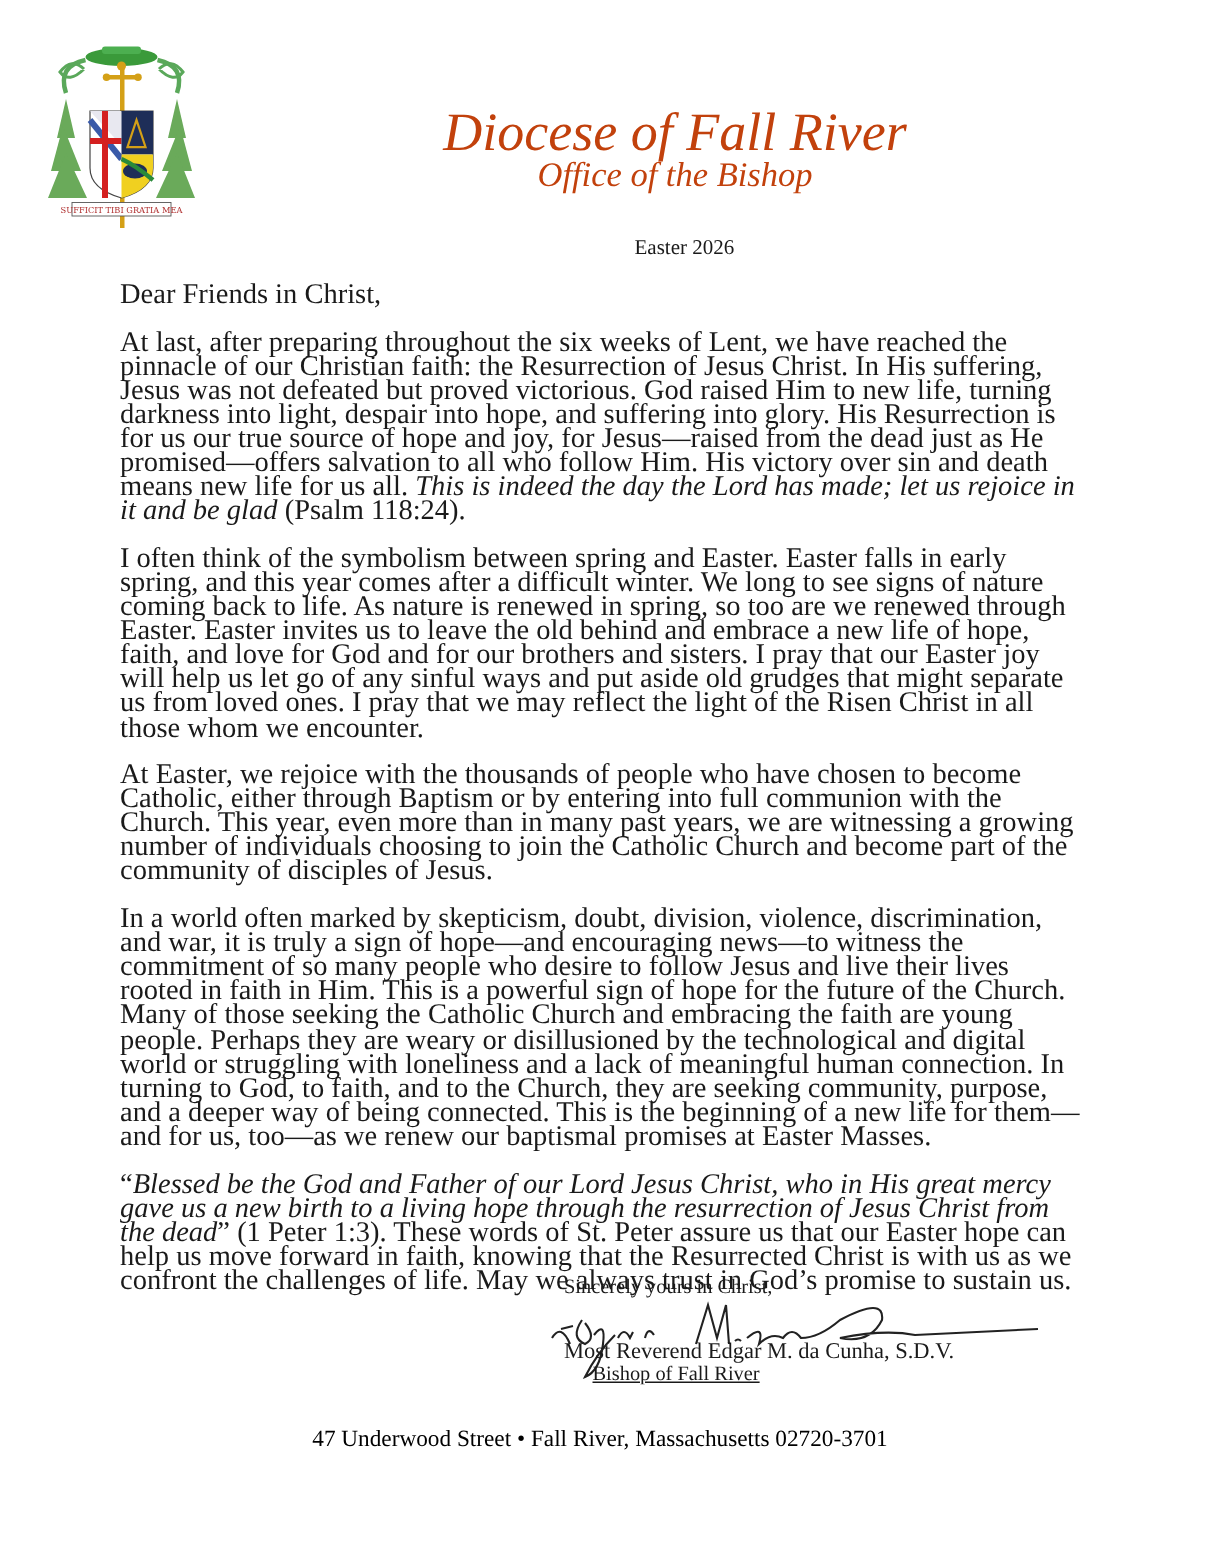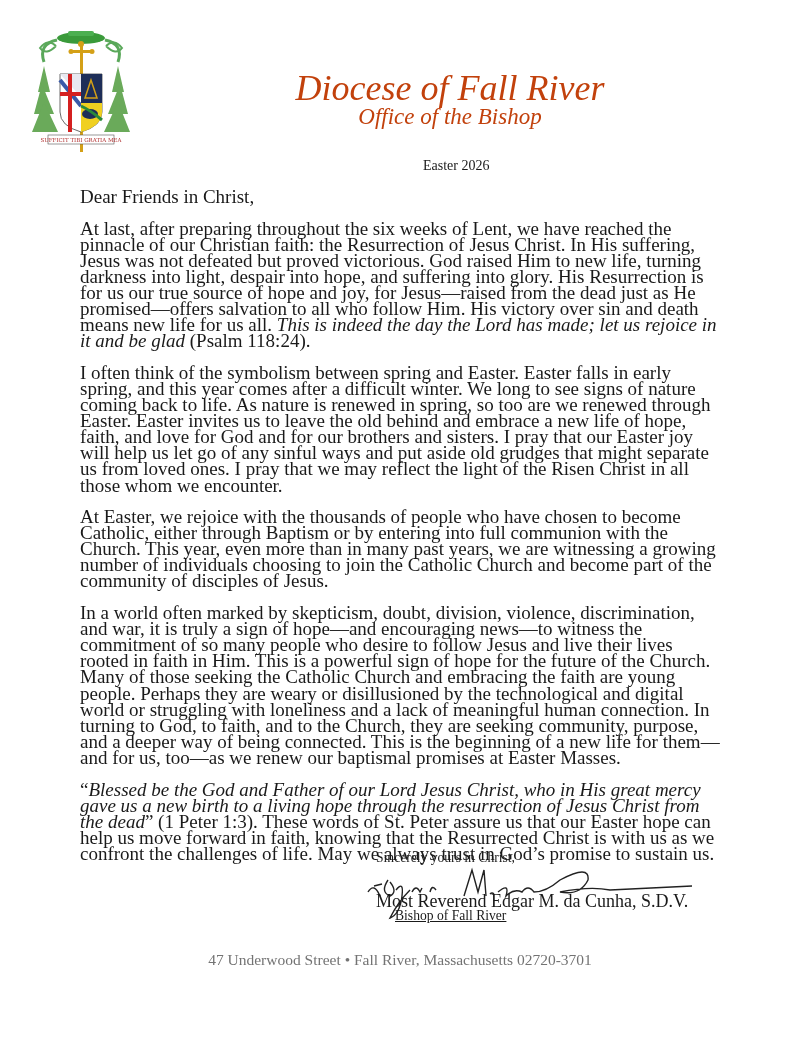--- a/index.html
+++ b/index.html
@@ -8,23 +8,23 @@
     .letterhead { position: absolute; left: 200px; top: 70px; width: 440px; text-align: center; color: #c2410c; font-style: italic; }
     .lh-title { font-size: 36px; line-height: 36px; margin-left: 60px; }
     .lh-office { font-size: 23px; line-height: 22px; margin-left: 60px; }
     .lh-bishop { font-size: 20px; line-height: 24px; font-weight: bold; margin-left: -20px; white-space: nowrap; }
     .date { position: absolute; left: 423px; top: 158px; font-size: 14px; }
     .body { position: absolute; left: 80px; top: 189px; width: 640px; font-size: 19px; line-height: 16.1px; }
     .body p { margin: 0 0 15.5px 0; }
     .body i { font-style: italic; }
     .closing { position: absolute; left: 376px; top: 850px; font-size: 13.6px; line-height: 16px; }
     .signature { position: absolute; left: 360px; top: 862px; width: 340px; height: 60px; }
-    .sig-name { position: absolute; left: 376px; top: 893px; font-size: 18px; line-height: 16px; text-align: center; }
+    .sig-name { position: absolute; left: 376px; top: 893px; font-size: 15px; line-height: 16px; text-align: center; }
     .sig-title { position: absolute; left: 395px; top: 908px; font-size: 13.6px; line-height: 16px; text-decoration: underline; }
-    .footer { position: absolute; left: 150px; top: 950px; width: 500px; text-align: center; color: #737373; font-size: 15.5px; line-height: 19px; }
+    .footer { position: absolute; left: 150px; top: 950px; width: 500px; text-align: center; color: #000000; font-size: 15.5px; line-height: 19px; }
   </style>
 </head>
 <body>
 
 <svg class="coat" viewBox="0 0 110 132">
   <ellipse cx="55" cy="16" rx="24" ry="6" fill="#3a9a3a"></ellipse>
   <rect x="42" y="9" width="26" height="5" rx="2" fill="#4caf50"></rect>
   <path d="M31 18 Q12 22 18 40 M79 18 Q98 22 92 40" stroke="#5aa85a" stroke-width="3" fill="none"></path>
   <path d="M30 24 q-8 -8 -16 2 q6 8 16 -2 M80 24 q8 -8 16 2 q-6 8 -16 -2" stroke="#5aa85a" stroke-width="2" fill="none"></path>
   <g fill="#6aaa5a">

